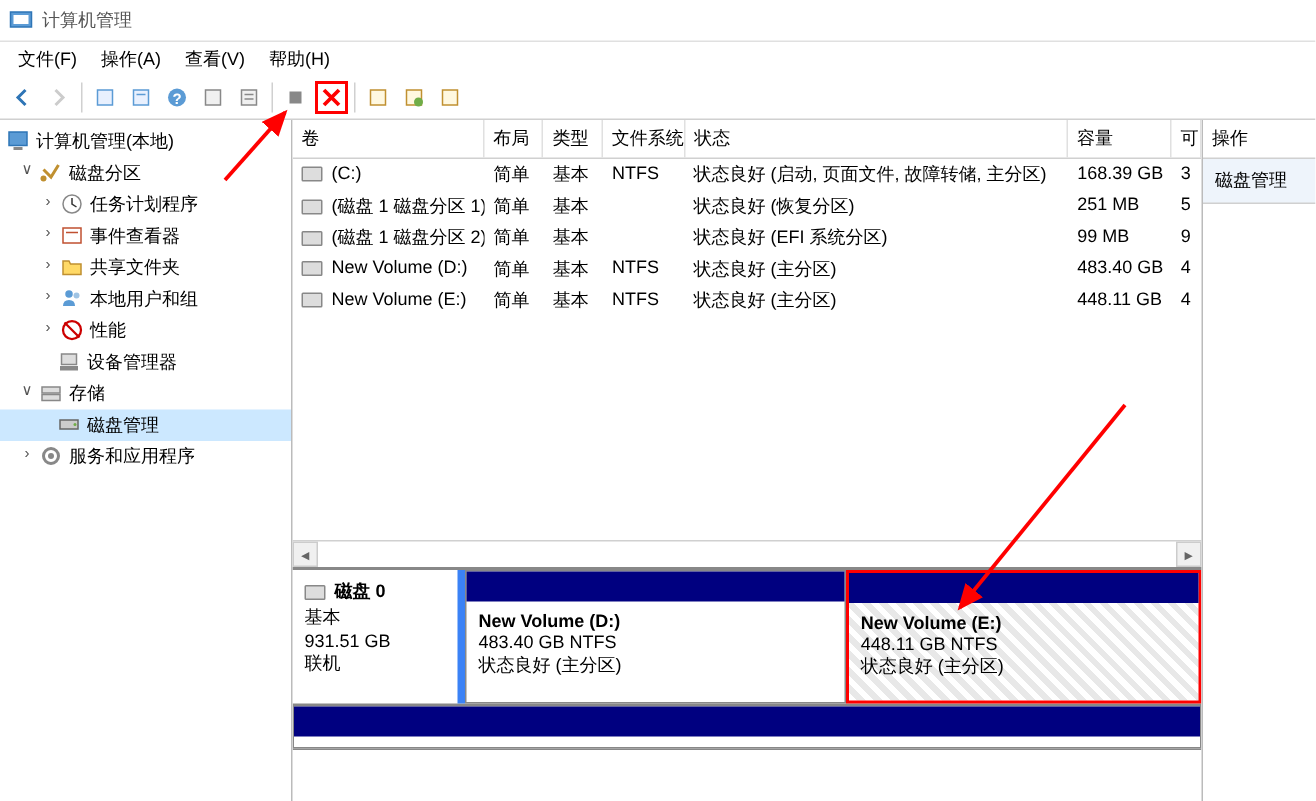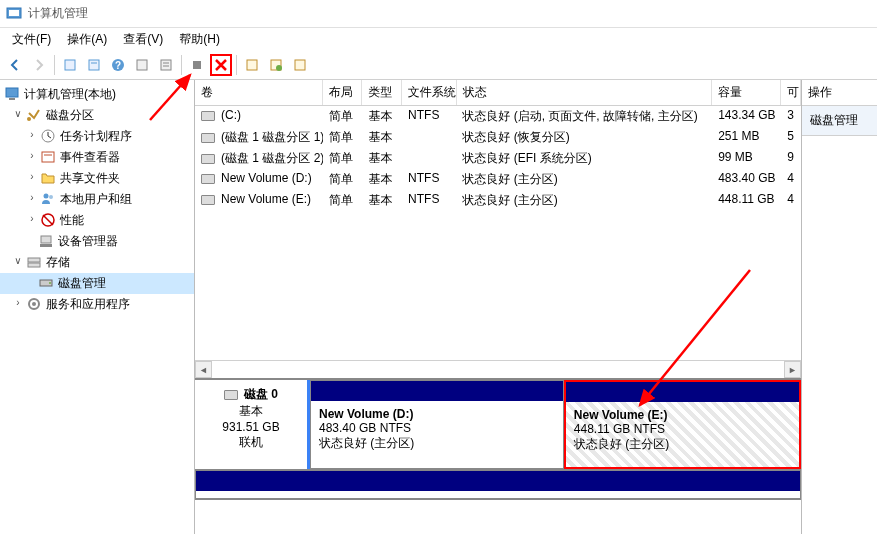--- a/index.html
+++ b/index.html
@@ -40,21 +40,21 @@
     .col-fs { width: 55px; }
     .col-status { width: 260px; }
     .col-cap { width: 70px; text-align: left; }
     .col-free { width: 20px; }
     
     .hscroll-spacer { height: 18px; border-top: 1px solid #d0d0d0; display:flex; align-items:center; }
     .hscroll-arrow { width: 17px; height: 17px; background: #f0f0f0; border: 1px solid #ccc; display:flex; justify-content:center; align-items:center; font-size:9px; color:#666; }
     
     .disk-panel { flex: 1; overflow: auto; border-top: 2px solid #888; }
     .disk-row { display: flex; border-bottom: 1px solid #888; min-height: 90px; }
-    .disk-label { width: 115px; padding: 6px 8px; border-right: 3px solid #3b82f6; text-align: center; }
+    .disk-label { width: 115px; padding: 6px 8px; border-right: 5px solid #3b82f6; }
     .disk-label .disk-name { font-weight: bold; }
     .disk-parts { flex: 1; display: flex; padding: 0; }
     .part-box { border: 1px solid #888; margin: 0; display: flex; flex-direction: column; }
     .part-header { height: 20px; background: #000080; }
     .part-body { padding: 6px 8px; flex: 1; }
     .part-body .pname { font-weight: bold; }
     .part-e { border: 2px solid red; background: repeating-linear-gradient(45deg, #fff, #fff 4px, #e8e8e8 4px, #e8e8e8 8px); }
     
     .actions-panel { width: 75px; }
     .actions-header { padding: 4px 6px; background: #fff; border-bottom: 1px solid #d0d0d0; }
@@ -289,21 +289,21 @@
         <div class="vol-header-cell col-cap">容量</div>
         <div class="vol-header-cell col-free">可</div>
       </div>
       <div id="vol-rows">
           <div class="vol-row">
             <div class="vol-cell col-vol"><span class="disk-drive-icon"></span>(C:)</div>
             <div class="vol-cell col-layout">简单</div>
             <div class="vol-cell col-type">基本</div>
             <div class="vol-cell col-fs">NTFS</div>
             <div class="vol-cell col-status">状态良好 (启动, 页面文件, 故障转储, 主分区)</div>
-            <div class="vol-cell col-cap">143.34 GB</div>
+            <div class="vol-cell col-cap">168.39 GB</div>
             <div class="vol-cell col-free">3</div>
           </div>
           <div class="vol-row">
             <div class="vol-cell col-vol"><span class="disk-drive-icon"></span>(磁盘 1 磁盘分区 1)</div>
             <div class="vol-cell col-layout">简单</div>
             <div class="vol-cell col-type">基本</div>
             <div class="vol-cell col-fs"></div>
             <div class="vol-cell col-status">状态良好 (恢复分区)</div>
             <div class="vol-cell col-cap">251 MB</div>
             <div class="vol-cell col-free">5</div>

